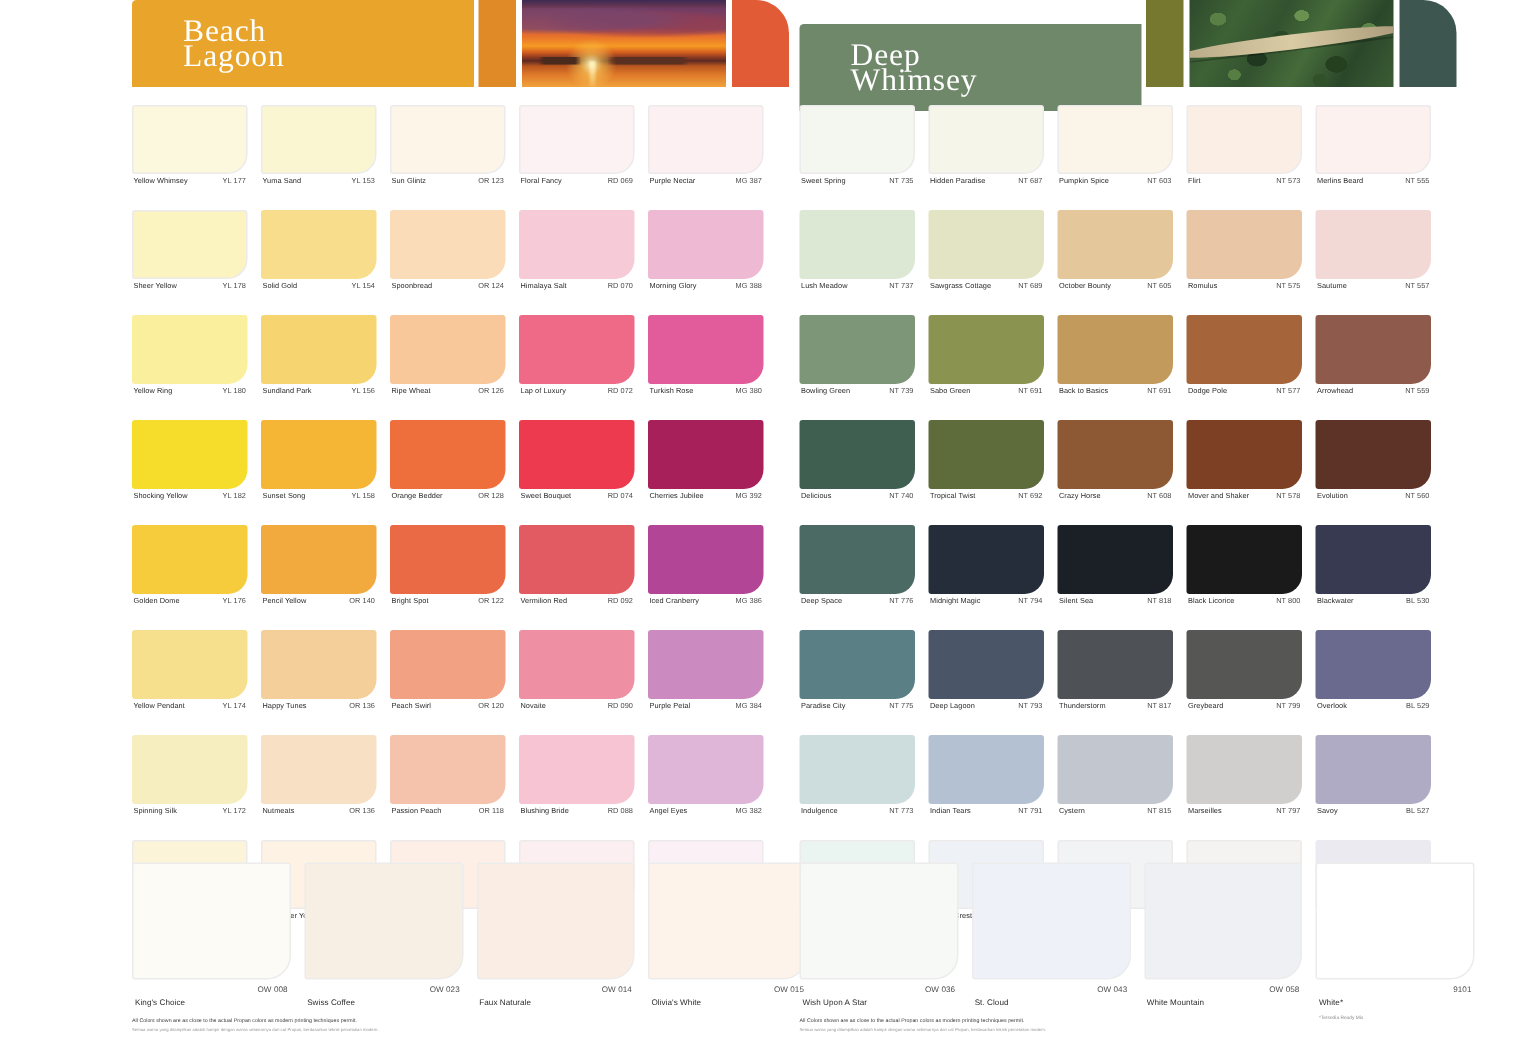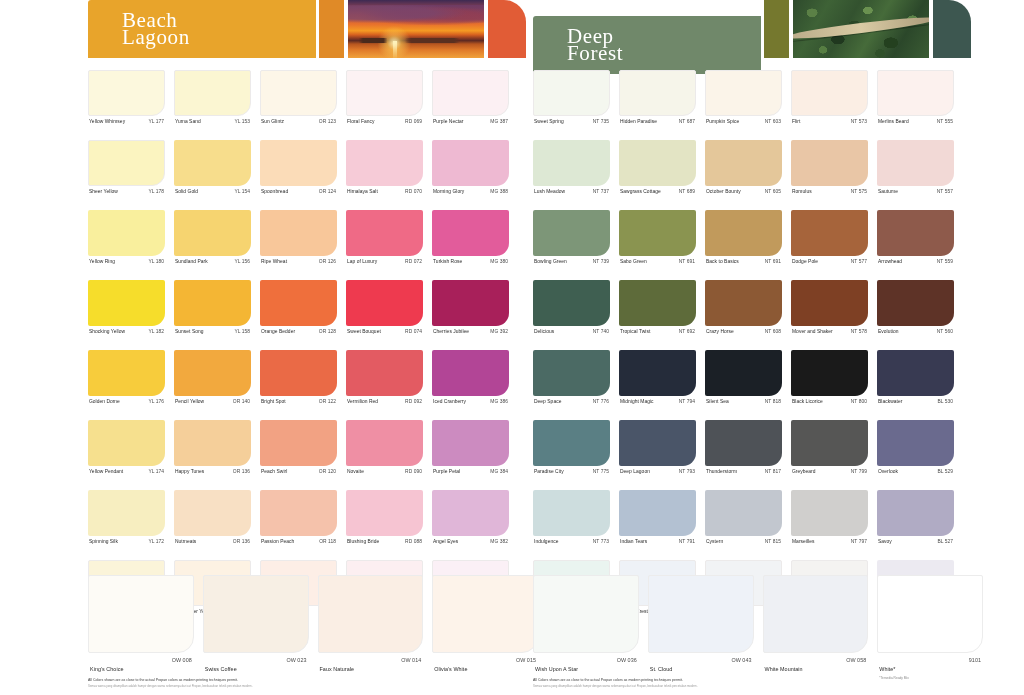--- a/index.html
+++ b/index.html
@@ -479,21 +479,21 @@
     <div class="footer">
       <div class="fn1">All Colors shown are as close to the actual Propan colors as modern printing techniques permit.</div>
       <div class="fn2">Semua warna yang ditampilkan adalah hampir dengan warna sebenarnya dari cat Propan, berdasarkan teknik percetakan modern.</div>
     </div>
   </div>
 
   <div class="panel right">
     <div class="header">
       <div class="hdr-title" id="R-title" style="background: rgb(112, 136, 106); margin-top: 16px;">
         <span class="t-line">Deep</span>
-        <span class="t-line">Forest</span>
+        <span class="t-line">Whimsey</span>
       </div>
       <div class="hdr-accent" id="R-accent" style="background: rgb(117, 120, 46);"></div>
       <div class="hdr-photo photo-forest"></div>
       <div class="hdr-endcap" id="R-endcap" style="background: rgb(61, 87, 80);"></div>
     </div>
     <div class="grid" id="R-grid">
         <div class="row">
           <div class="cell">
             <div class="chip lite" style="background: rgb(244, 247, 239);"></div>
             <div class="meta">

